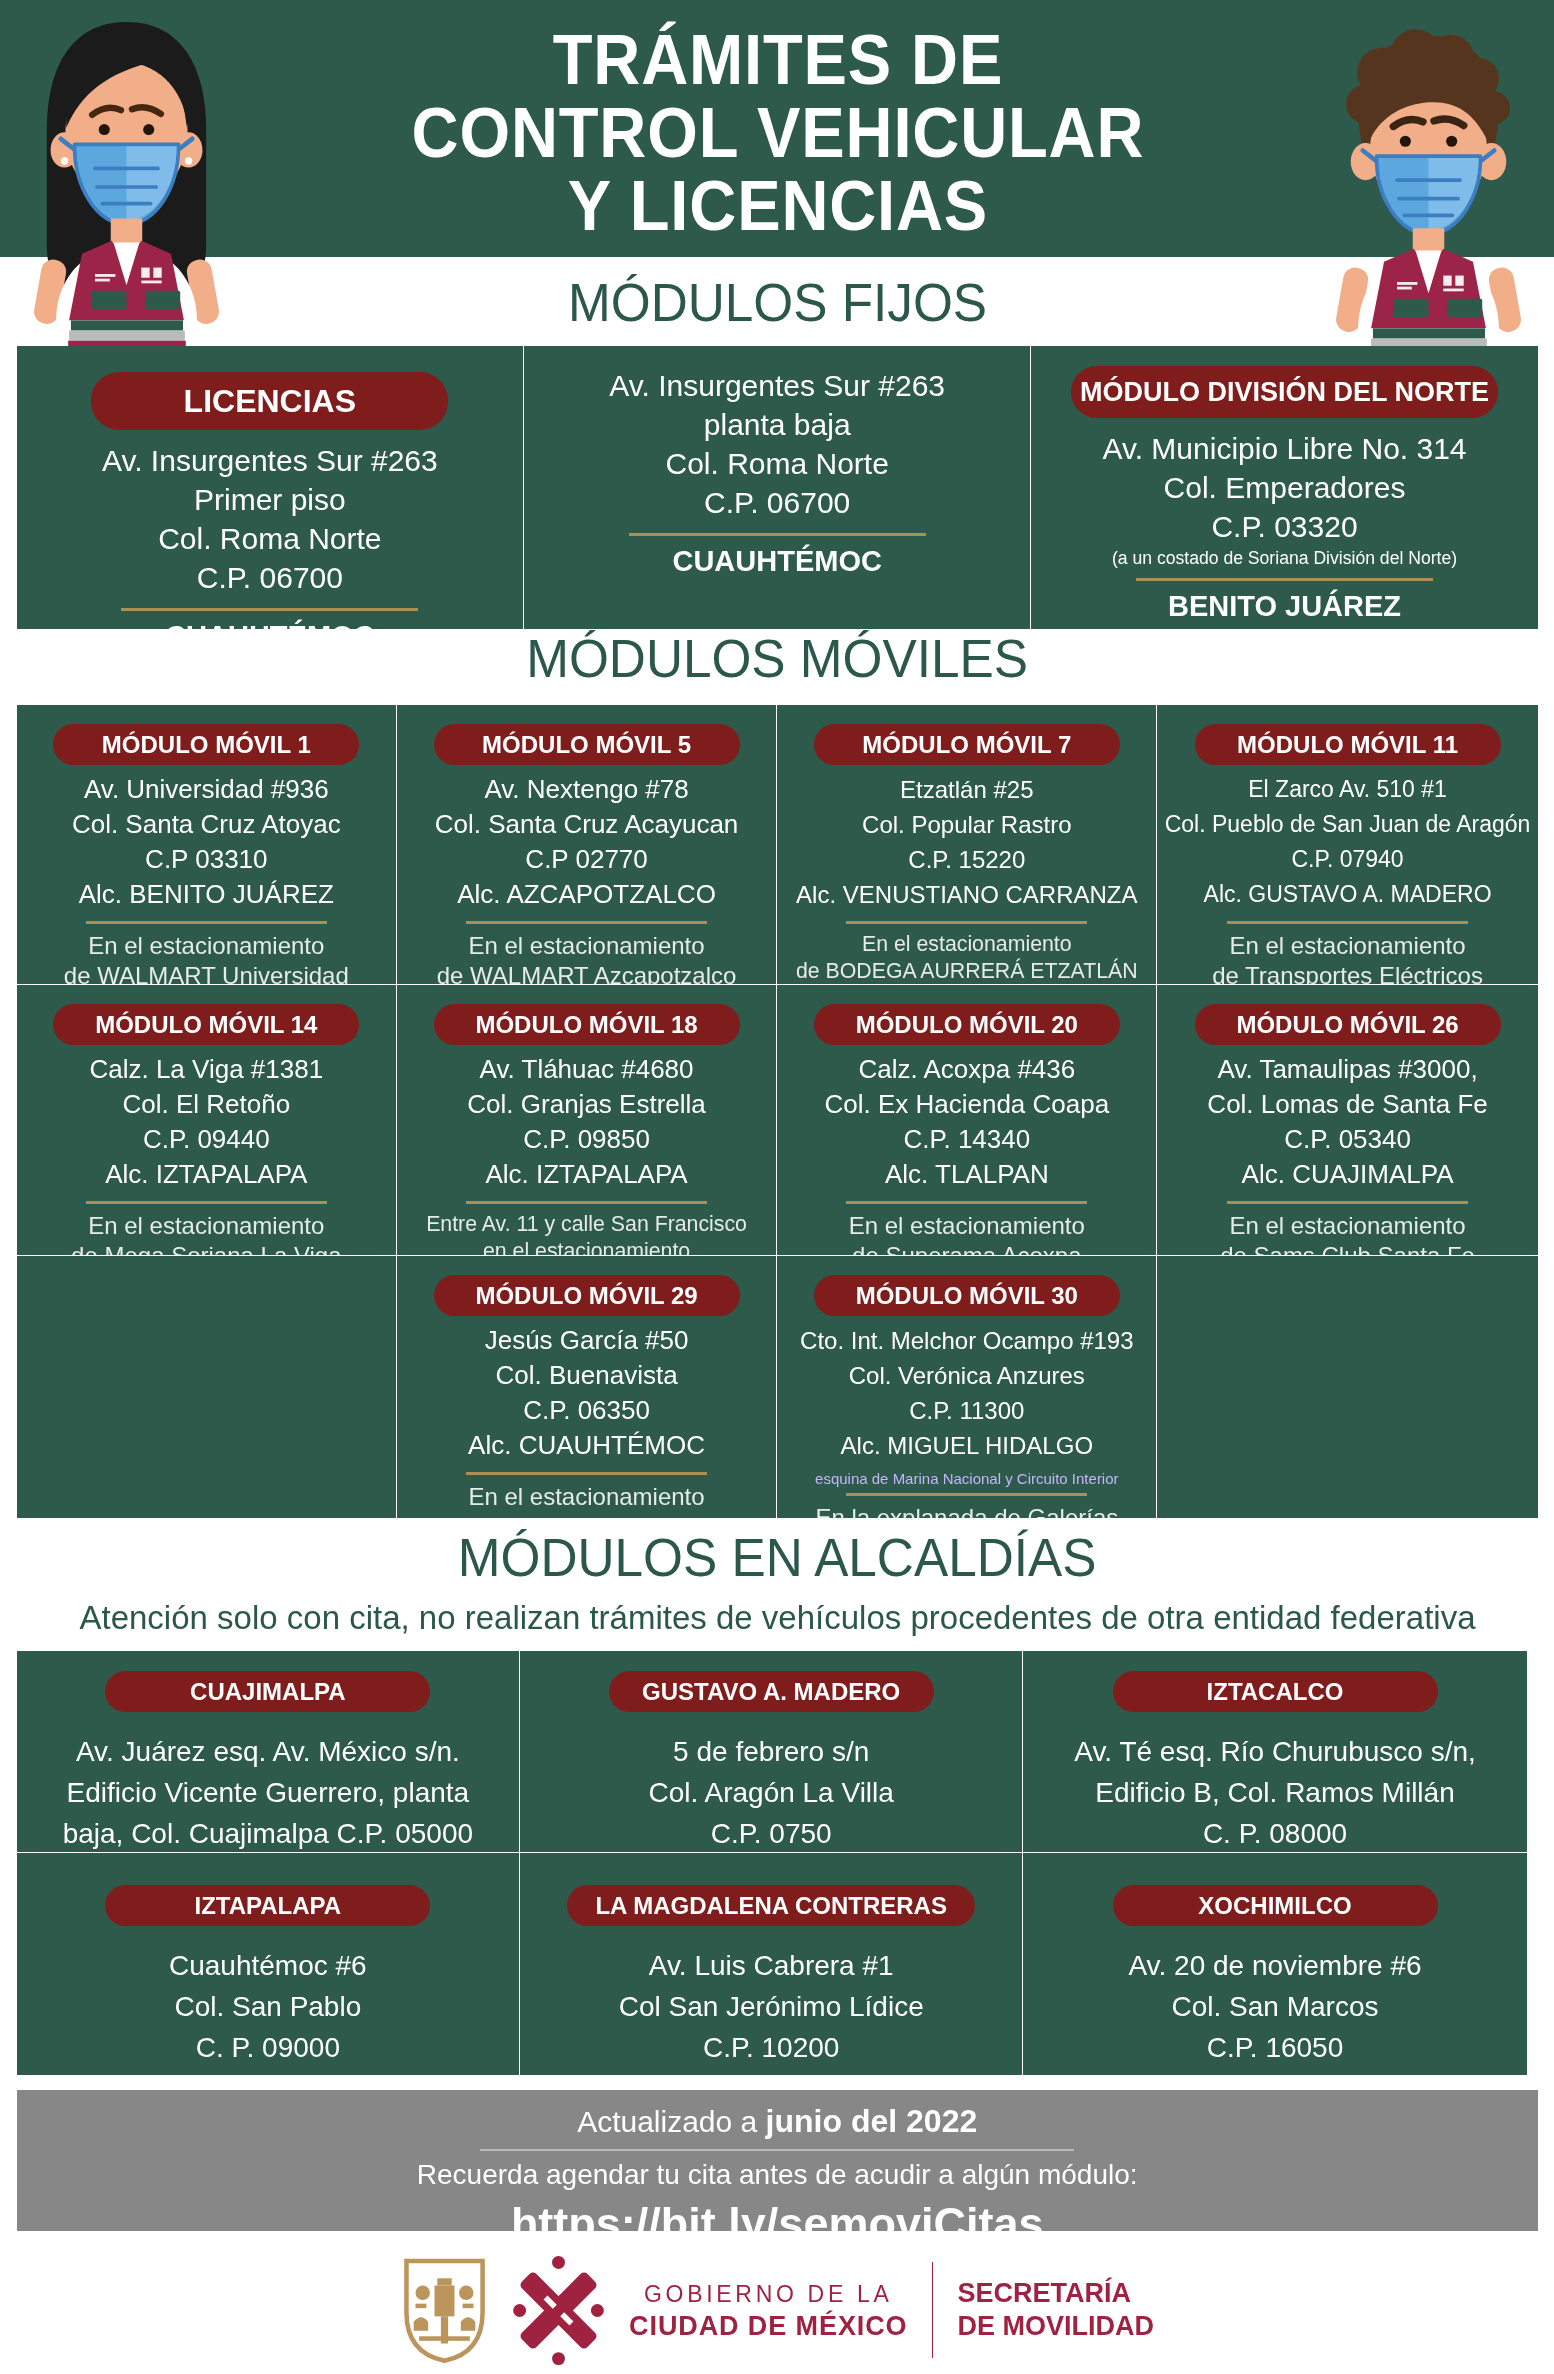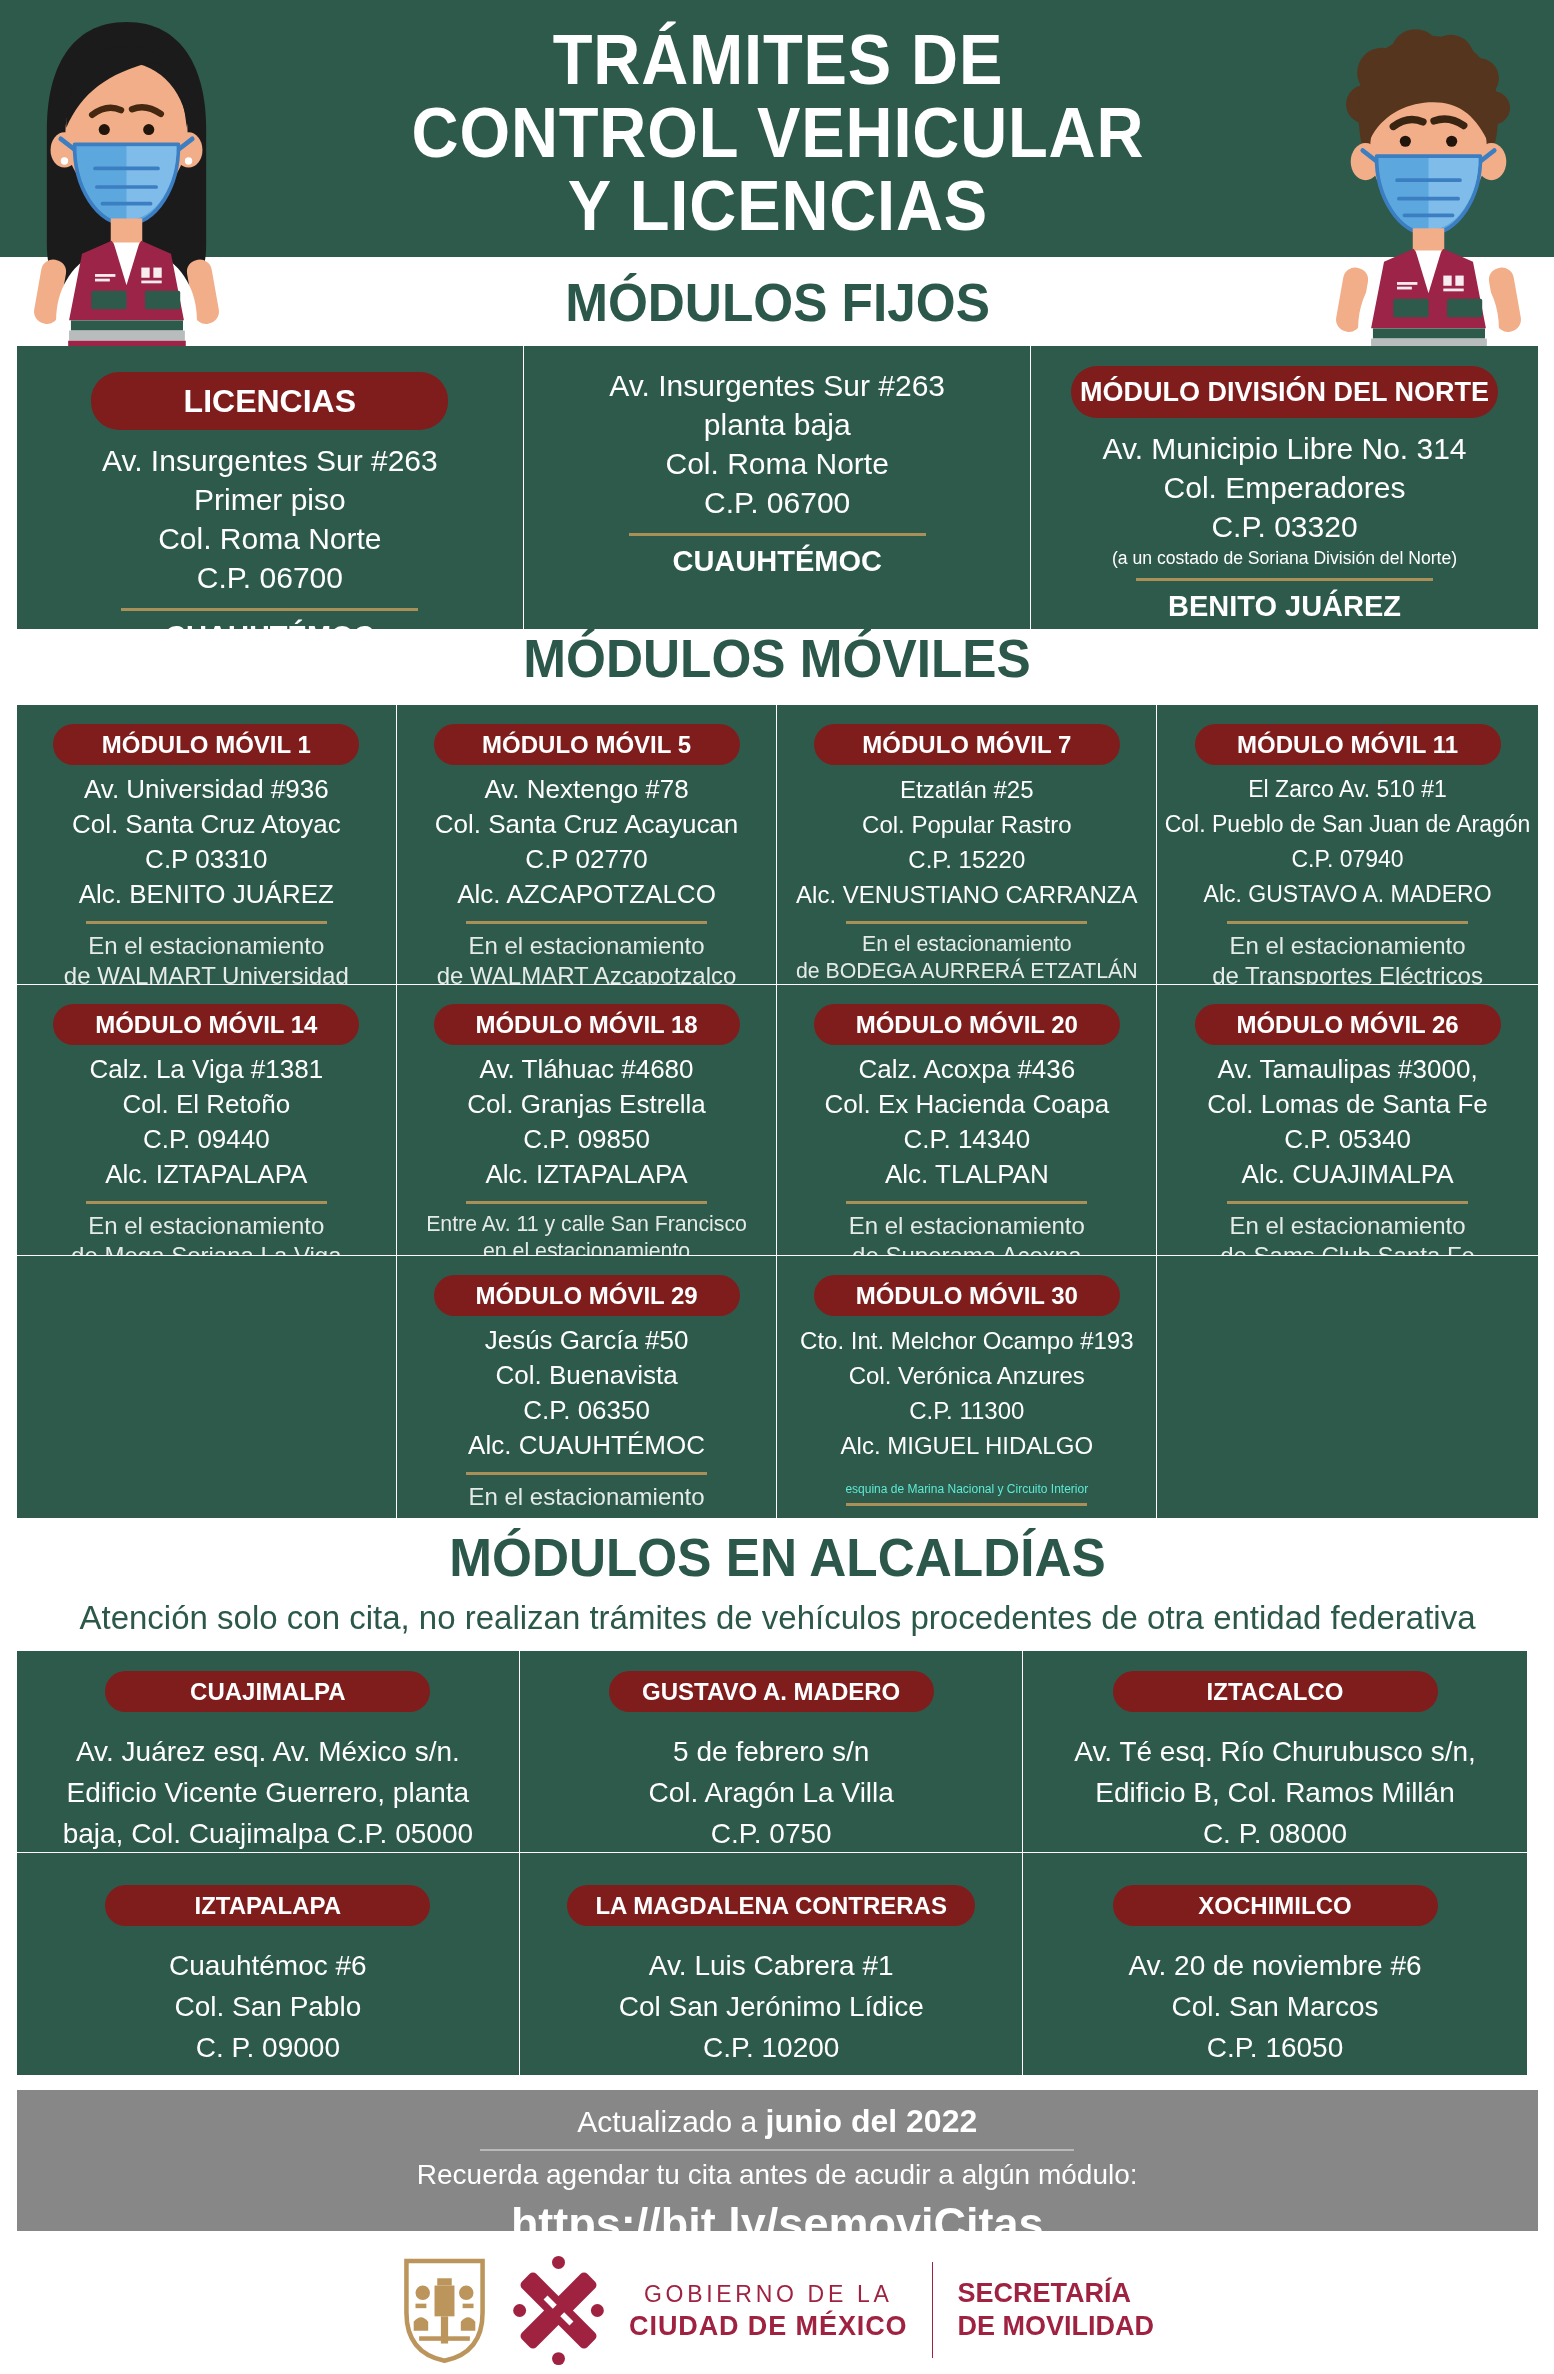--- a/index.html
+++ b/index.html
@@ -11,21 +11,21 @@
   .abs{position:absolute;}
   
   .top-band{left:0;top:0;width:1555px;height:257px;background:#2d5a4b;}
   .main-title{left:0;top:24px;width:1555px;text-align:center;color:#fff;}
   .main-title .scale{display:inline-block;transform:scaleX(.93);}
   .main-title div{font-size:70px;line-height:73px;font-weight:bold;letter-spacing:0.9px;}
   .char{width:223px;height:339px;}
   .char-left{left:15px;top:11px;}
   .char-right{left:1317px;top:18.6px;}
   
-  .sec-head{width:1555px;text-align:center;color:#2b584a;font-weight:bold;}
+  .sec-head{width:1555px;text-align:center;color:#2b584a;font-weight:normal;}
   .sec-head .scale{display:inline-block;transform:scaleX(.95);font-size:54px;letter-spacing:0;}
   .fijos-head{left:0;top:271px;}
   .moviles-head{left:0;top:627px;}
   .alc-head{left:0;top:1526px;}
   .alc-sub{left:0;top:1599px;width:1555px;text-align:center;color:#2b584a;font-size:33px;}
   
   .panel{background:#2d5a4b;color:#fff;}
   .fijos-panel{left:16.7px;top:346px;width:1521px;height:283px;display:flex;}
   .fcol{flex:1 1 0;text-align:center;padding-top:13px;border-right:1.9px solid #fff;box-sizing:border-box;}
   .fcol:last-child{border-right:none;}
@@ -42,21 +42,21 @@
   
   .moviles-panel{left:16.7px;top:705px;width:1521px;height:813px;display:grid;
     grid-template-columns:repeat(4,1fr);grid-template-rows:280px 271px auto;}
   .mcell{text-align:center;padding-top:18.6px;border-right:1.9px solid #fff;border-bottom:1.9px solid #fff;box-sizing:border-box;overflow:hidden;}
   .mcell.lastcol{border-right:none;}
   .mcell.lastrow{border-bottom:none;}
   .mpill{width:306px;height:41px;line-height:41px;font-size:24px;border-radius:20.4px;}
   .maddr{margin-top:7.4px;font-size:26px;line-height:35px;}
   .maddr.tight{font-size:23px;}
   .maddr.mid{font-size:24px;}
-  .mnote{font-size:12px;line-height:20.4px;margin-top:16px;color:#5eead4;}
+  .mnote{font-size:15px;line-height:20.4px;margin-top:6px;color:#c4b5fd;}
   .mline{height:2.8px;background:#a89058;width:241px;margin:9.3px auto 7.4px;}
   .mloc{font-size:24px;line-height:30px;color:rgba(255,255,255,.88);}
   .mloc.small{font-size:21.3px;line-height:27px;}
   
   .alc-panel{left:16.7px;top:1651px;width:1510px;height:424px;display:grid;
     grid-template-columns:repeat(3,1fr);grid-template-rows:202px auto;}
   .acell{text-align:center;padding-top:20.4px;border-right:1.9px solid #fff;border-bottom:1.9px solid #fff;box-sizing:border-box;}
   .acell.lastcol{border-right:none;}
   .acell.lastrow{border-bottom:none;padding-top:32px;}
   .apill{min-width:269px;display:inline-block;padding:0 28px;height:41px;line-height:41px;font-size:24px;border-radius:20.4px;}

